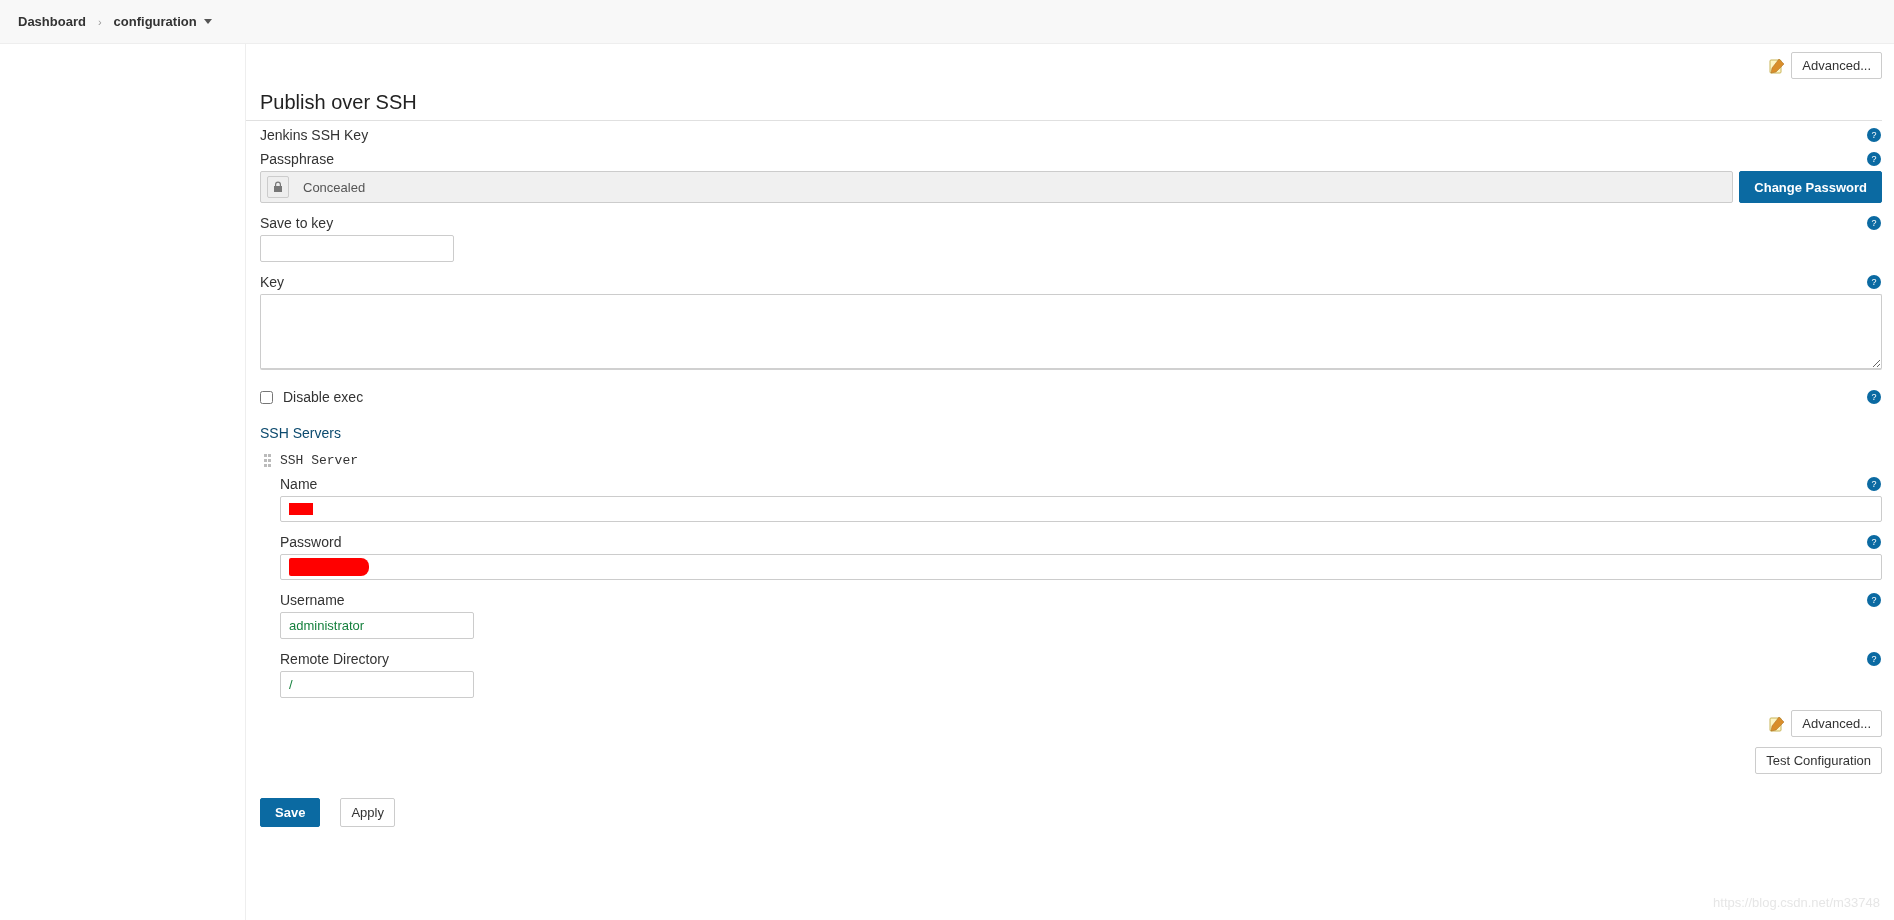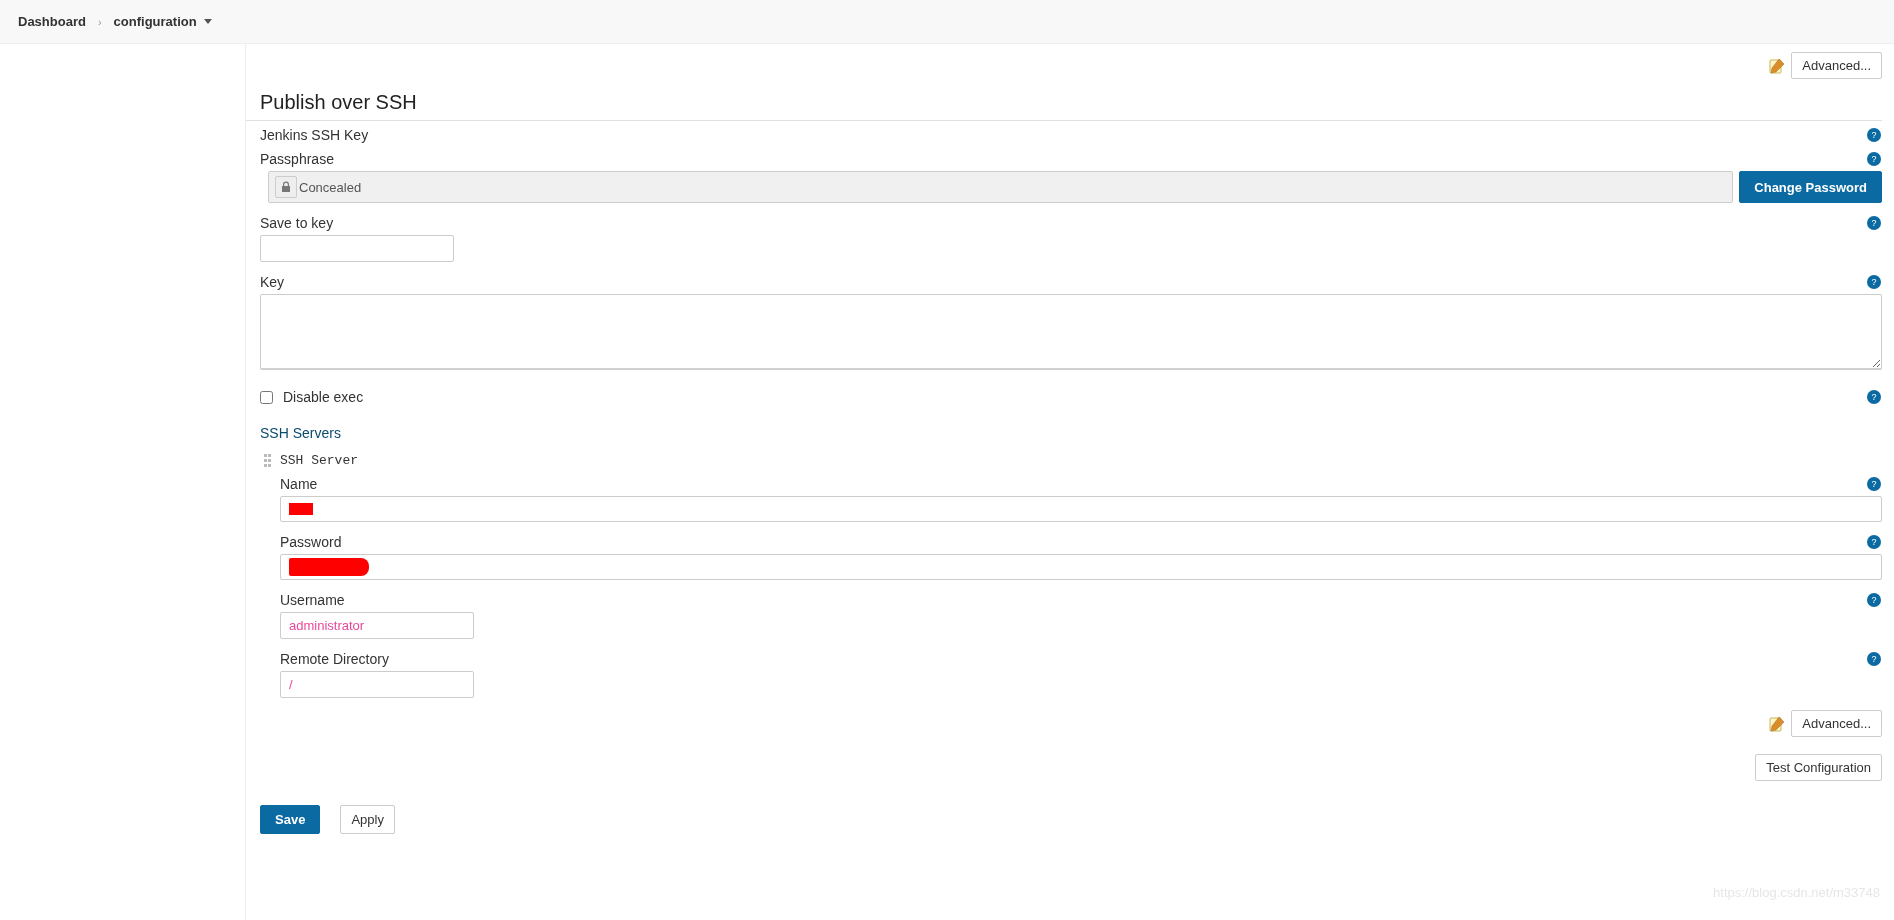--- a/index.html
+++ b/index.html
@@ -90,30 +90,29 @@
       color: #0b6aa2;
       display: inline-flex; align-items: center; justify-content: center;
       cursor: pointer;
     }
     .help-icon svg { width: 14px; height: 14px; }
     .input-wide {
       flex: 1;
       border: 1px solid #ccc;
       padding: 5px 8px;
       font-size: 13px;
-      color: #ec4899;
+      color: #15803d;
       background: #fff;
       border-radius: 2px;
     }
     .input-wide.readonly-concealed {
       background: #f0f0f0;
-      display: flex; align-items: center; gap: 2px;
+      display: flex; align-items: center; gap: 14px;
       color: #555;
       padding: 4px 6px;
-      margin-left: 8px;
     }
     .lock-box {
       width: 22px; height: 22px; border: 1px solid #ccc;
       border-radius: 2px; display: inline-flex; align-items: center; justify-content: center;
       background: #eee;
     }
     .lock-box svg { width: 12px; height: 12px; fill: #777; }
     .textarea-wide {
       width: 100%;
       border: 1px solid #ccc;
@@ -145,21 +144,21 @@
       display: inline-flex; flex-wrap: wrap; gap: 1px;
       cursor: grab;
     }
     .drag-handle span { width: 3px; height: 3px; background: #bbb; }
     .footer-actions {
       display: flex; gap: 20px;
       padding: 18px 14px 0 14px;
     }
     .watermark {
       position: absolute;
-      right: 14px; bottom: 44px;
+      right: 14px; bottom: 34px;
       color: #e6e6e6; font-size: 13px;
       pointer-events: none;
     }
     .label-and-help {
       display: flex; align-items: center;
       padding: 6px 12px 2px 14px;
     }
     .label-and-help.indented { padding-left: 34px; }
     .label-and-help .lbl { font-size: 14px; color: #333; }
     .label-and-help .help-icon { margin-left: auto; }
@@ -335,21 +334,21 @@
 
     <div class="top-right-actions advanced-row">
       <span class="icon-notepad">
         <svg viewBox="0 0 16 16">
             <rect x="1" y="2" width="11" height="13" rx="1" fill="#fdf6c7" stroke="#c9b458"></rect>
             <path d="M10 1 l5 5 l-8 8 l-5 1 l1-5 z" fill="#d98e2b" stroke="#a66a1c" stroke-width="0.5"></path>
           </svg>
       </span>
       <button class="btn">Advanced...</button>
     </div>
-    <div class="top-right-actions" style="padding-top:0;margin-top:7px;">
+    <div class="top-right-actions" style="padding-top:0;">
       <button class="btn">Test Configuration</button>
     </div>
 
     <div class="footer-actions">
       <button class="btn btn-primary">Save</button>
       <button class="btn">Apply</button>
     </div>
 
     <div class="watermark">https://blog.csdn.net/m33748</div>
 

